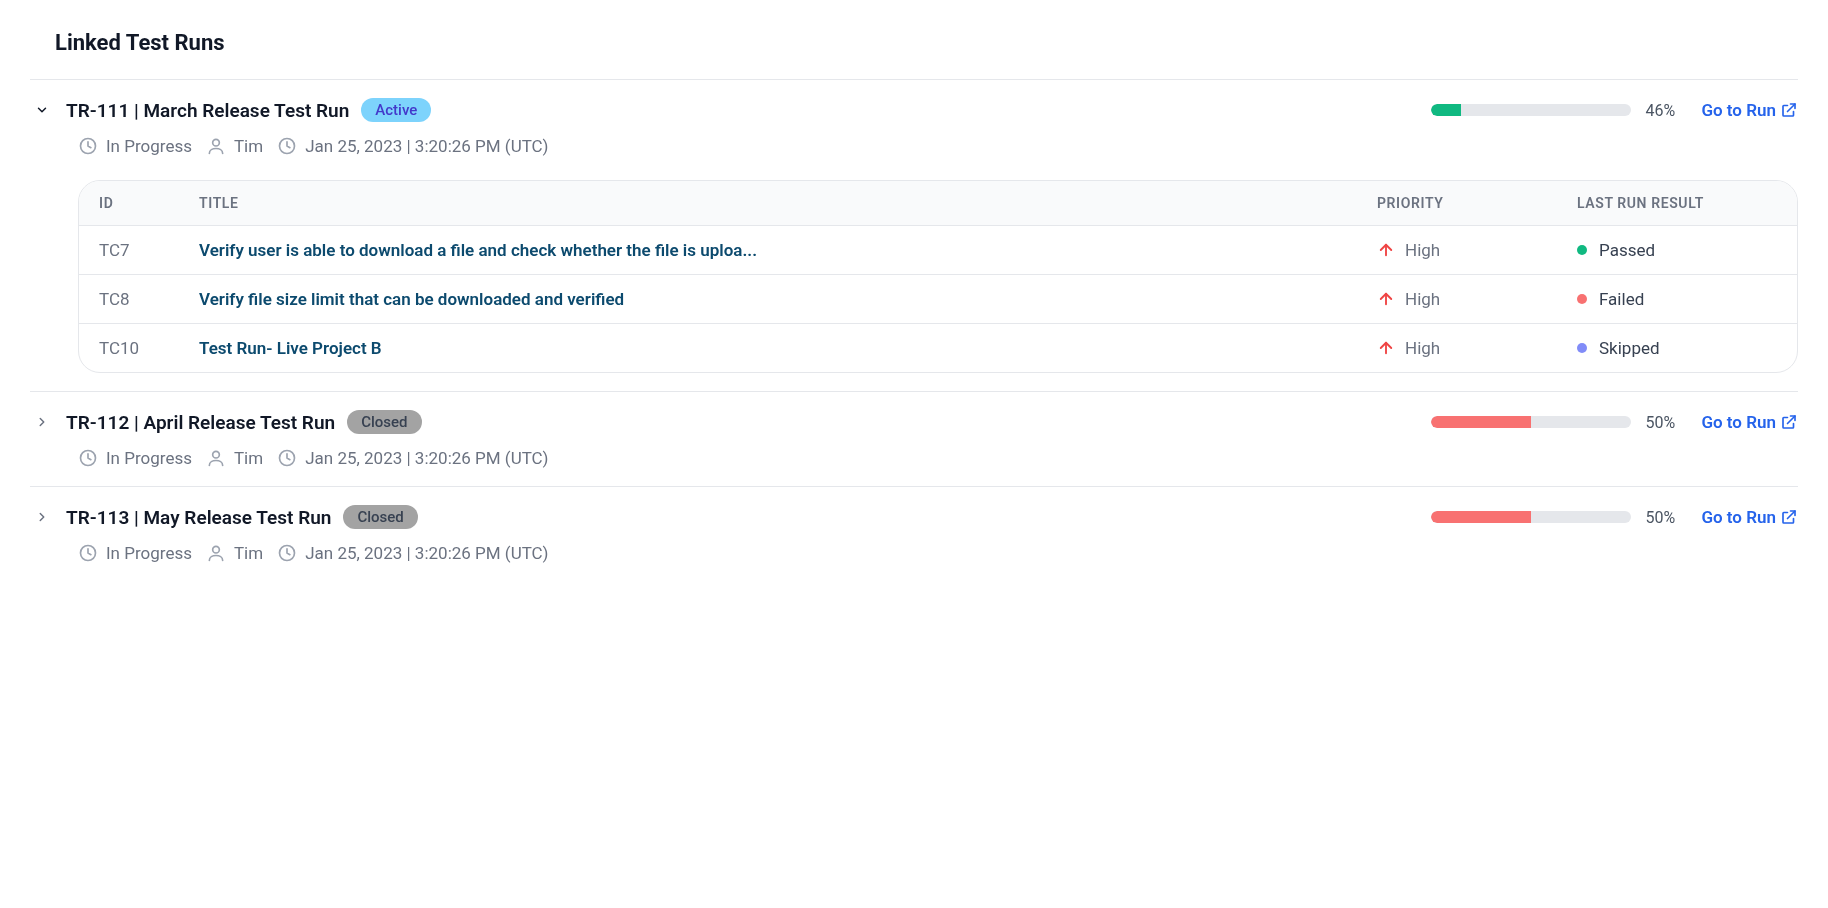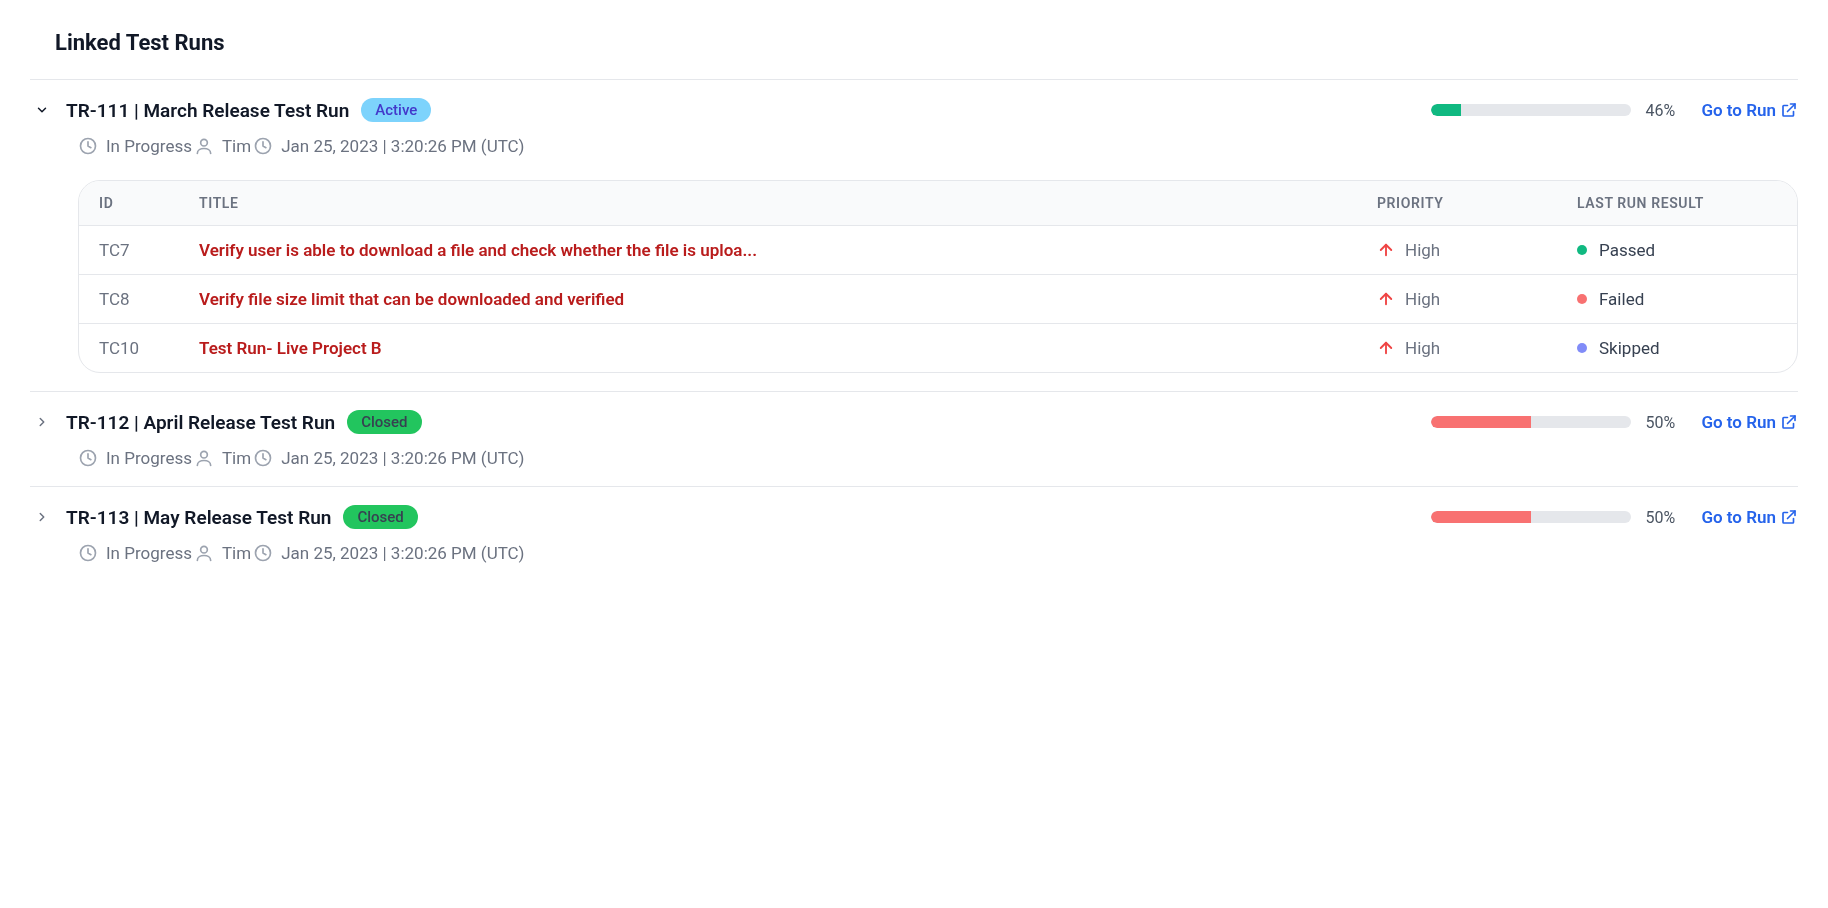--- a/index.html
+++ b/index.html
@@ -44,21 +44,21 @@
   }
   .badge {
     display: inline-flex;
     align-items: center;
     padding: 3px 14px;
     border-radius: 999px;
     font-size: 15px;
     font-weight: 500;
   }
   .badge-active { background: #7dd3fc; color: #4338ca; }
-  .badge-closed { background: #22c55e; color: #374151; }
+  .badge-closed { background: #a3a3a3; color: #374151; }
   .spacer { flex: 1; }
   .progress-wrap {
     display: flex;
     align-items: center;
     gap: 14px;
   }
   .progress-bar {
     width: 200px;
     height: 12px;
     background: #e5e7eb;
@@ -82,21 +82,21 @@
     gap: 4px;
     color: #2563eb;
     font-weight: 600;
     font-size: 17px;
     cursor: pointer;
   }
   .go-link svg { width: 18px; height: 18px; }
   .run-meta {
     display: flex;
     align-items: center;
-    gap: 2px;
+    gap: 14px;
     margin-top: 14px;
     margin-left: 48px;
     color: #6b7280;
     font-size: 17px;
   }
   .meta-item {
     display: inline-flex;
     align-items: center;
     gap: 8px;
   }
@@ -124,21 +124,21 @@
   .tc-row.header {
     background: #f9fafb;
     border-top: none;
     color: #6b7280;
     font-size: 14px;
     letter-spacing: 0.6px;
     font-weight: 600;
   }
   .col-id { width: 100px; color: #6b7280; }
   .tc-row.header .col-id { color: #6b7280; }
-  .col-title { flex: 1; font-weight: 600; color: #b91c1c; }
+  .col-title { flex: 1; font-weight: 600; color: #0c4a6e; }
   .tc-row.header .col-title { font-weight: 600; color: #6b7280; }
   .col-priority {
     width: 200px;
     display: flex;
     align-items: center;
     gap: 10px;
     color: #6b7280;
   }
   .tc-row.header .col-priority { justify-content: flex-start; }
   .col-result {

